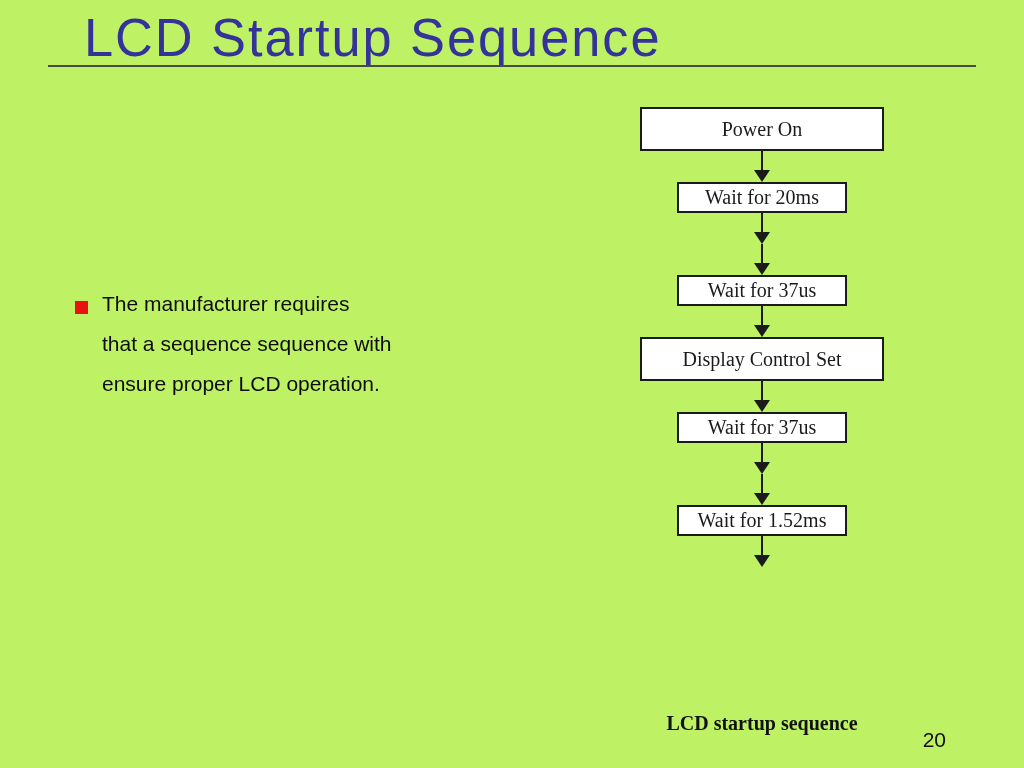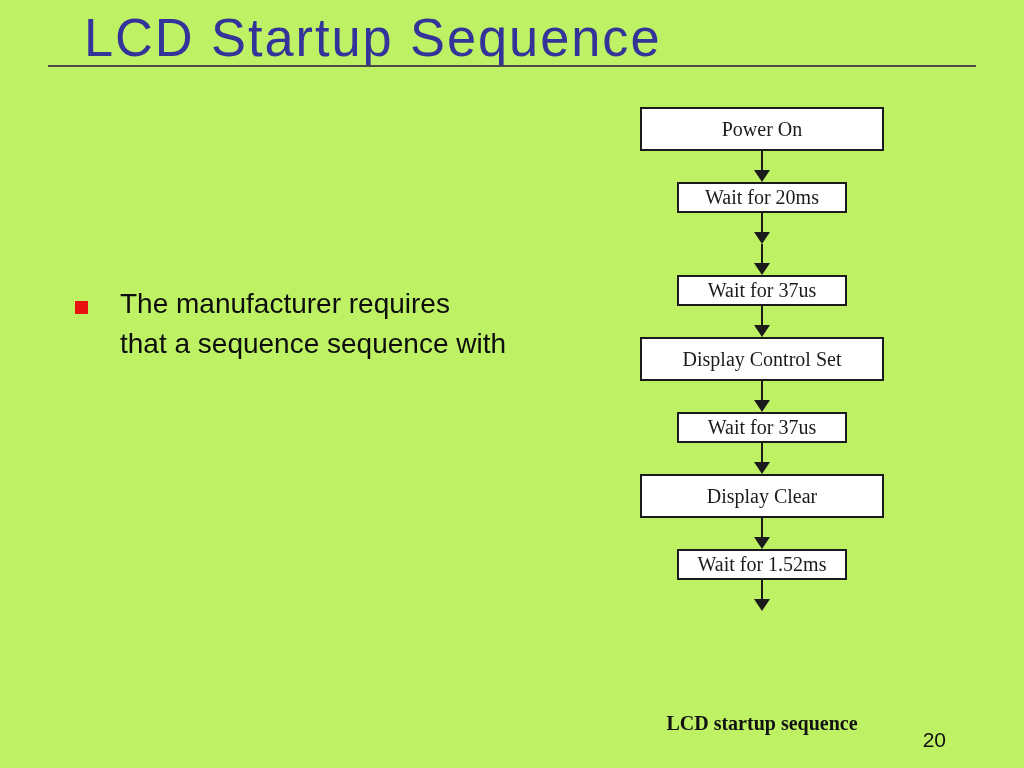--- a/index.html
+++ b/index.html
@@ -49,22 +49,22 @@
   }
   .bullet-marker {
     position: absolute;
     left: 0;
     top: 17px;
     width: 13px;
     height: 13px;
     background: #e8120e;
   }
   .bullet-text {
-    margin-left: 45px;
-    font-size: 28px;
+    margin-left: 27px;
+    font-size: 21px;
     line-height: 40px;
     color: #0d0d0d;
     white-space: nowrap;
   }
 
   
   .flowchart {
     position: absolute;
     left: 640px;
     top: 84px;
@@ -134,20 +134,21 @@
 <div class="slide">
 
   <h1 class="title">LCD Startup Sequence</h1>
   <div class="title-rule"></div>
 
   <div class="bullet-block">
     <span class="bullet-marker"></span>
     <div class="bullet-text">
       <div>The manufacturer requires</div>
       <div>that a sequence sequence with</div>
+      <div>ensure proper LCD operation.</div>
     </div>
   </div>
 
   <div class="flowchart" id="flowchart-steps">
       <div class="flow-box action">Power On</div>
       <div class="connector">
         <div class="line"></div>
         <div class="head"></div>
       </div>
       <div class="flow-box wait">Wait for 20ms</div>
@@ -167,21 +168,20 @@
       <div class="flow-box action">Display Control Set</div>
       <div class="connector">
         <div class="line"></div>
         <div class="head"></div>
       </div>
       <div class="flow-box wait">Wait for 37us</div>
       <div class="connector">
         <div class="line"></div>
         <div class="head"></div>
       </div>
-      <div class="flow-box action">Display Clear</div>
       <div class="connector">
         <div class="line"></div>
         <div class="head"></div>
       </div>
       <div class="flow-box wait">Wait for 1.52ms</div>
       <div class="connector">
         <div class="line"></div>
         <div class="head"></div>
       </div>
     </div>

